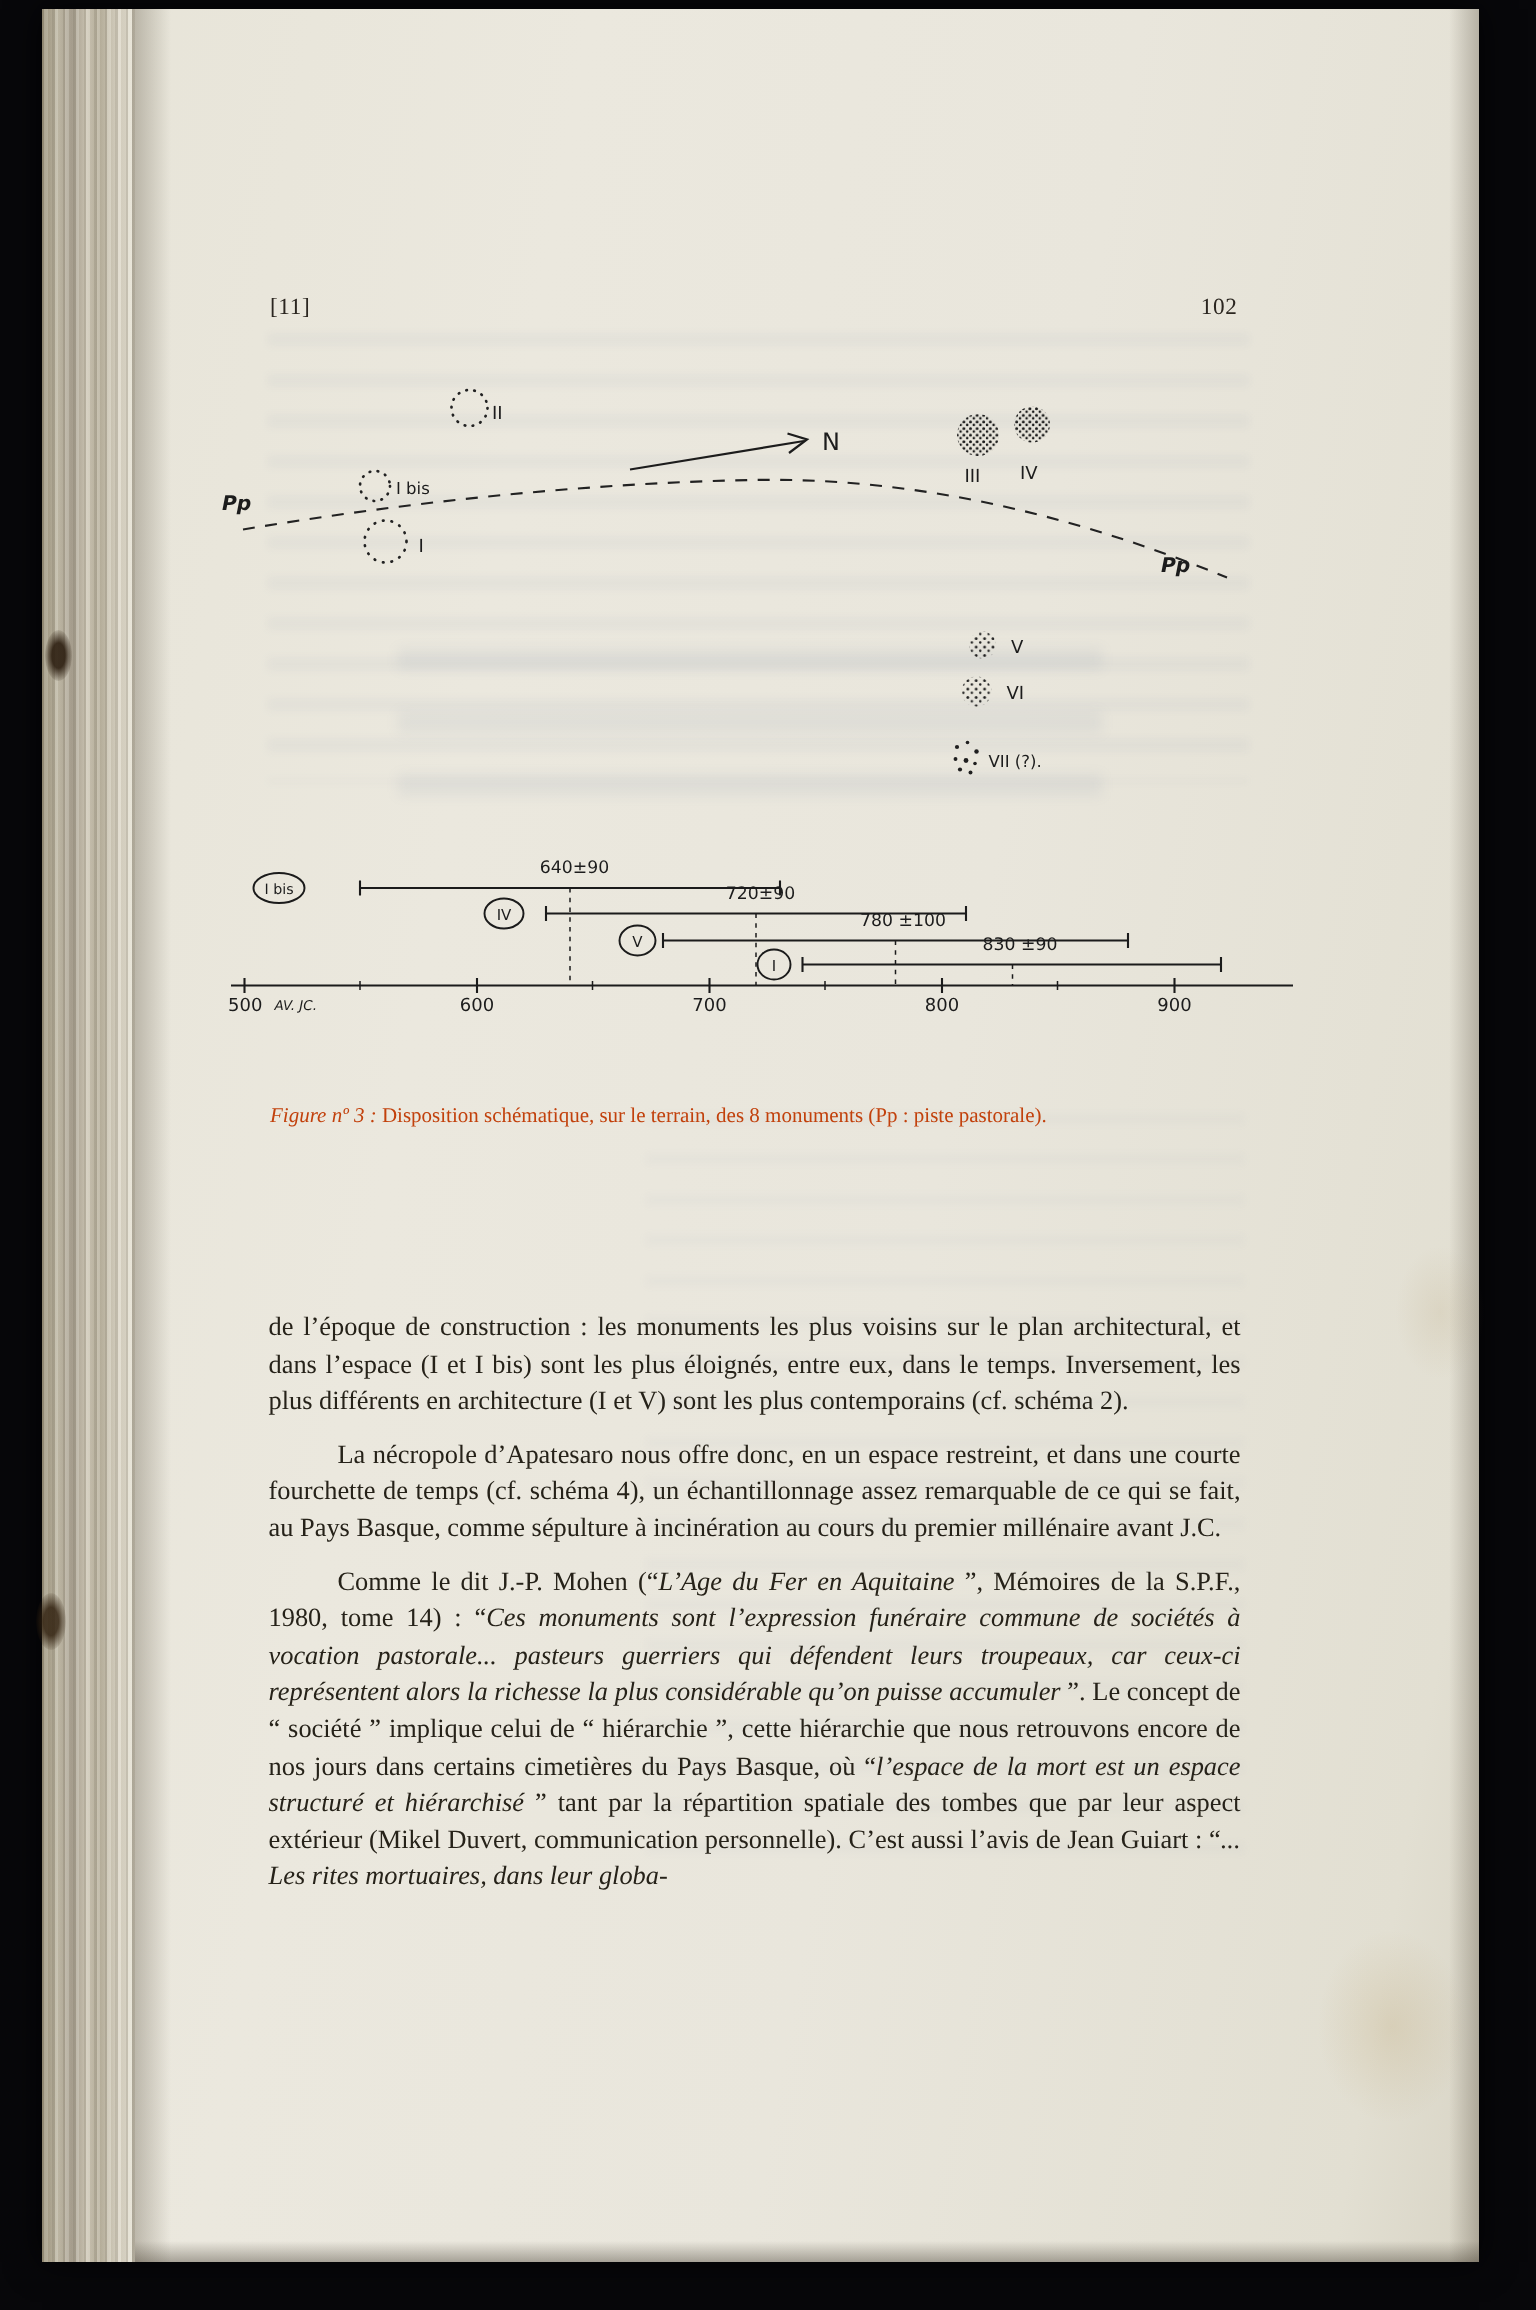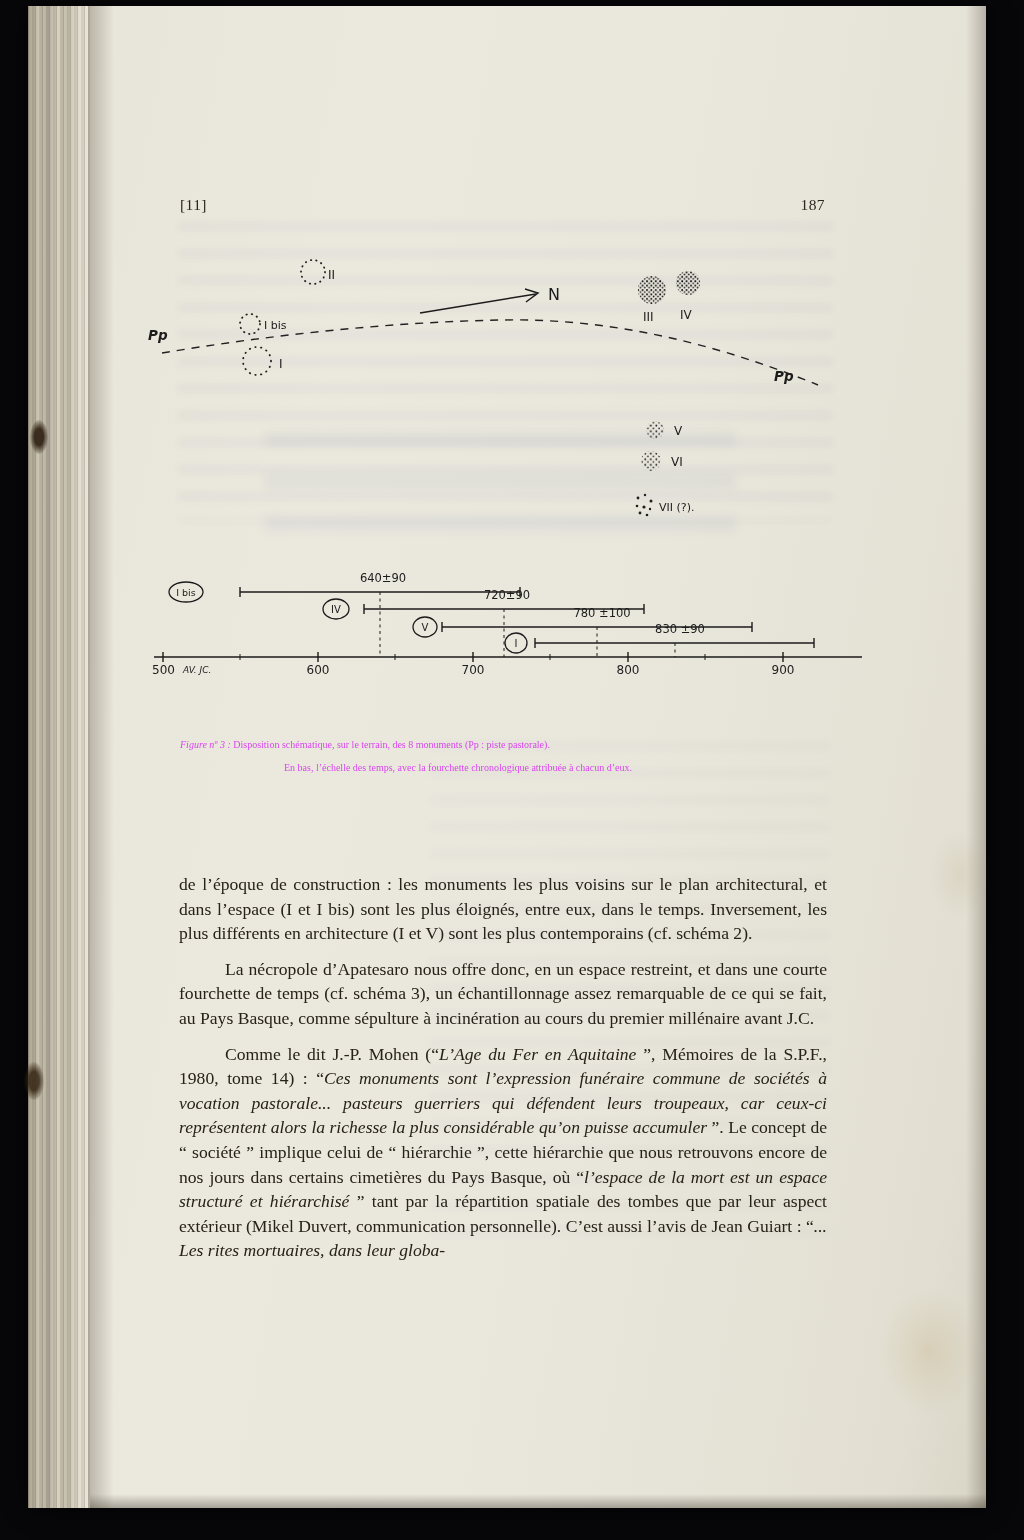--- a/index.html
+++ b/index.html
@@ -57,21 +57,21 @@
 
   
   .fig { position:absolute; }
   .fig-map { left:140px; top:245px; }
   .fig-time { left:140px; top:560px; }
   svg text { font-family:"DejaVu Sans", sans-serif; fill:#1c1c1c; }
 
   
   .caption {
     position:absolute; left:180px; top:733px; width:650px;
-    font-size:10px; line-height:23px; color:#d946ef;
+    font-size:14px; line-height:23px; color:#c2410c;
   }
   .caption .hang { display:block; padding-left:104px; text-indent:-104px; }
   .caption .cont { display:block; padding-left:104px; }
   .caption .figlabel { font-style:italic; }
 
   
   .body-text {
     position:absolute; left:179px; top:872px; width:648px;
     font-size:17.6px; line-height:24.6px; color:#262219; text-align:justify;
   }
@@ -91,21 +91,21 @@
   <div class="blob b2"></div>
   <div class="stain s1"></div>
   <div class="stain s2"></div>
 
   <div class="ghost a"></div>
   <div class="ghost h"></div>
   <div class="ghost c"></div>
 
   <div class="page-header">
     <span>[11]</span>
-    <span>187</span>
+    <span>102</span>
   </div>
 
   <svg class="fig fig-map" width="740" height="290" viewBox="0 0 740 290">
     <defs>
       <pattern id="pdense" width="4.4" height="4.4" patternUnits="userSpaceOnUse">
         <circle cx="1" cy="1.1" r="1" fill="#181818"></circle>
         <circle cx="3.2" cy="3.1" r="0.85" fill="#181818"></circle>
       </pattern>
       <pattern id="pmed" width="5.6" height="5.6" patternUnits="userSpaceOnUse">
         <circle cx="1.2" cy="1.5" r="0.95" fill="#1f1f1f"></circle>
@@ -215,22 +215,21 @@
     <text x="333" y="114" font-size="12" text-anchor="middle">700</text>
     <text x="488" y="114" font-size="12" text-anchor="middle">800</text>
     <text x="643" y="114" font-size="12" text-anchor="middle">900</text>
   </svg>
 
   <div class="caption">
     <span class="hang">
       <span class="figlabel">Figure nº 3 :</span>
       <span>Disposition schématique, sur le terrain, des 8 monuments (Pp : piste pastorale).</span>
     </span>
-    <span class="cont">En bas, l’échelle des temps, avec la fourchette chronologique attribuée à chacun d’eux.</span>
   </div>
 
   <div class="body-text">
       <p class=""><span>de l’époque de construction : les monuments les plus voisins sur le plan architectural, et dans l’espace (I et I bis) sont les plus éloignés, entre eux, dans le temps. Inversement, les plus différents en architecture (I et V) sont les plus contemporains (cf. schéma 2).</span></p>
-      <p class="indent"><span>La nécropole d’Apatesaro nous offre donc, en un espace restreint, et dans une courte fourchette de temps (cf. schéma 3), un échantillonnage assez remarquable de ce qui se fait, au Pays Basque, comme sépulture à incinération au cours du premier millénaire avant J.C.</span></p>
+      <p class="indent"><span>La nécropole d’Apatesaro nous offre donc, en un espace restreint, et dans une courte fourchette de temps (cf. schéma 4), un échantillonnage assez remarquable de ce qui se fait, au Pays Basque, comme sépulture à incinération au cours du premier millénaire avant J.C.</span></p>
       <p class="indent"><span>Comme le dit J.-P. Mohen (“</span><i>L’Age du Fer en Aquitaine</i><span> ”, Mémoires de la S.P.F., 1980, tome 14) : “</span><i>Ces monuments sont l’expression funéraire commune de sociétés à vocation pastorale... pasteurs guerriers qui défendent leurs troupeaux, car ceux-ci représentent alors la richesse la plus considérable qu’on puisse accumuler</i><span> ”. Le concept de “ société ” implique celui de “ hiérarchie ”, cette hiérarchie que nous retrouvons encore de nos jours dans certains cimetières du Pays Basque, où “</span><i>l’espace de la mort est un espace structuré et hiérarchisé</i><span> ” tant par la répartition spatiale des tombes que par leur aspect extérieur (Mikel Duvert, communication personnelle). C’est aussi l’avis de Jean Guiart : “</span><i>... Les rites mortuaires, dans leur globa-</i></p>
     </div>
 
 </div>
 
 </body></html>

